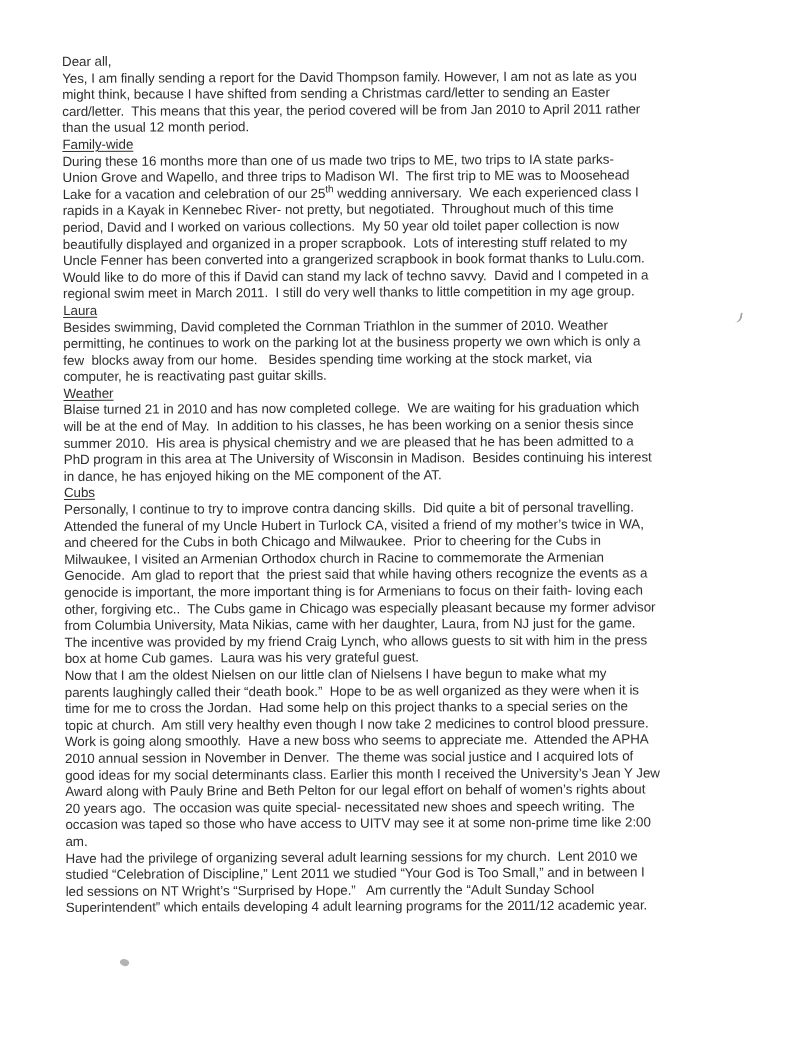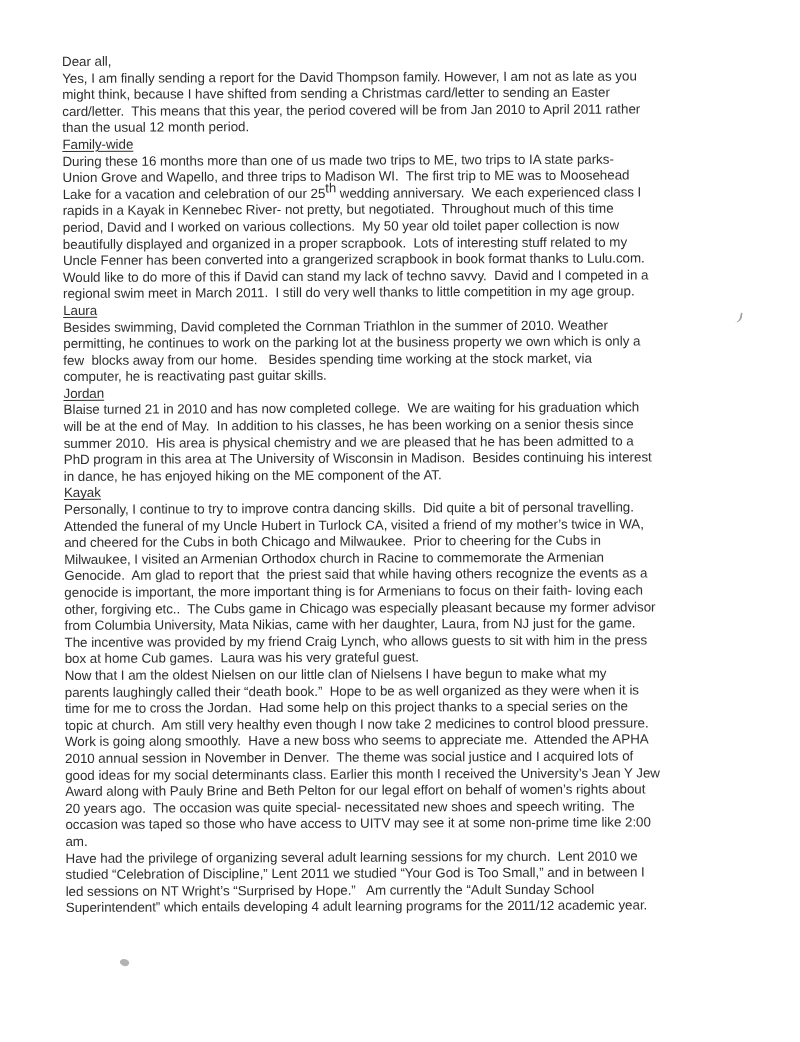--- a/index.html
+++ b/index.html
@@ -34,21 +34,21 @@
   .block {
     margin: 0;
     white-space: pre-wrap;
   }
   .heading {
     text-decoration: underline;
     text-decoration-thickness: 1px;
     text-underline-offset: 2px;
   }
   .block sup {
-    font-size: 13px;
+    font-size: 10px;
     line-height: 0;
     vertical-align: super;
   }
   
   .smudge {
     position: absolute;
     left: 120px;
     top: 959px;
     width: 9px;
     height: 7px;
@@ -87,27 +87,27 @@
 period, David and I worked on various collections.  My 50 year old toilet paper collection is now
 beautifully displayed and organized in a proper scrapbook.  Lots of interesting stuff related to my
 Uncle Fenner has been converted into a grangerized scrapbook in book format thanks to Lulu.com.
 Would like to do more of this if David can stand my lack of techno savvy.  David and I competed in a
 regional swim meet in March 2011.  I still do very well thanks to little competition in my age group.</span></div>
       <div class="block heading"><span>Laura</span></div>
       <div class="block paragraph"><span>Besides swimming, David completed the Cornman Triathlon in the summer of 2010. Weather
 permitting, he continues to work on the parking lot at the business property we own which is only a
 few  blocks away from our home.   Besides spending time working at the stock market, via
 computer, he is reactivating past guitar skills.</span></div>
-      <div class="block heading"><span>Jordan</span></div>
+      <div class="block heading"><span>Weather</span></div>
       <div class="block paragraph"><span>Blaise turned 21 in 2010 and has now completed college.  We are waiting for his graduation which
 will be at the end of May.  In addition to his classes, he has been working on a senior thesis since
 summer 2010.  His area is physical chemistry and we are pleased that he has been admitted to a
 PhD program in this area at The University of Wisconsin in Madison.  Besides continuing his interest
 in dance, he has enjoyed hiking on the ME component of the AT.</span></div>
-      <div class="block heading"><span>Kayak</span></div>
+      <div class="block heading"><span>Cubs</span></div>
       <div class="block paragraph"><span>Personally, I continue to try to improve contra dancing skills.  Did quite a bit of personal travelling.
 Attended the funeral of my Uncle Hubert in Turlock CA, visited a friend of my mother’s twice in WA,
 and cheered for the Cubs in both Chicago and Milwaukee.  Prior to cheering for the Cubs in
 Milwaukee, I visited an Armenian Orthodox church in Racine to commemorate the Armenian
 Genocide.  Am glad to report that  the priest said that while having others recognize the events as a
 genocide is important, the more important thing is for Armenians to focus on their faith- loving each
 other, forgiving etc..  The Cubs game in Chicago was especially pleasant because my former advisor
 from Columbia University, Mata Nikias, came with her daughter, Laura, from NJ just for the game.
 The incentive was provided by my friend Craig Lynch, who allows guests to sit with him in the press
 box at home Cub games.  Laura was his very grateful guest.</span></div>

